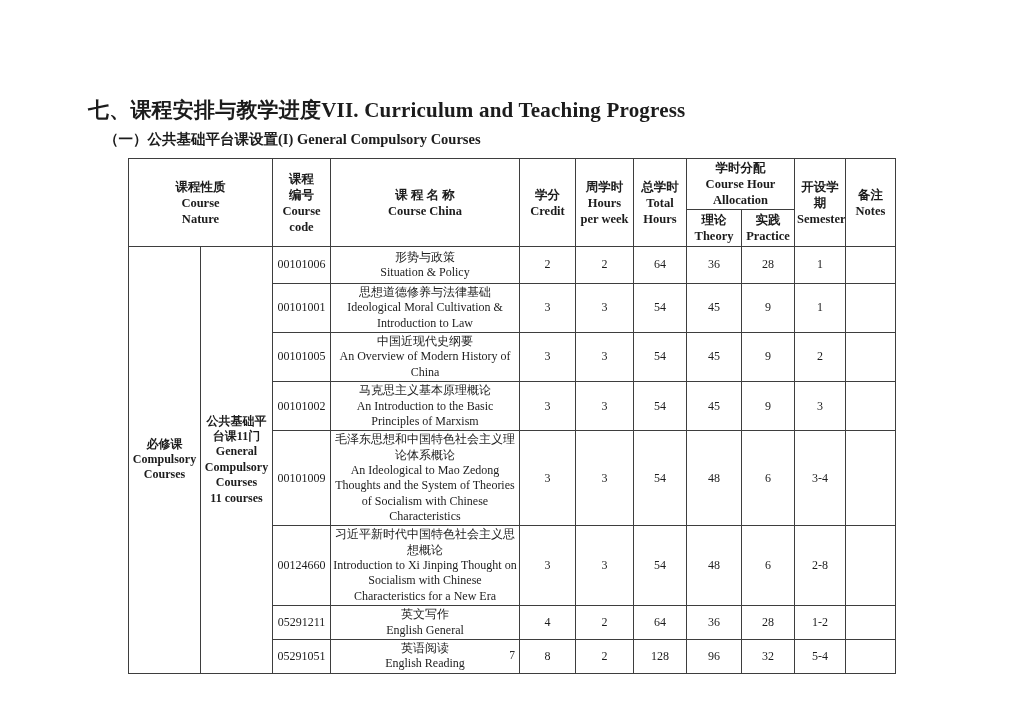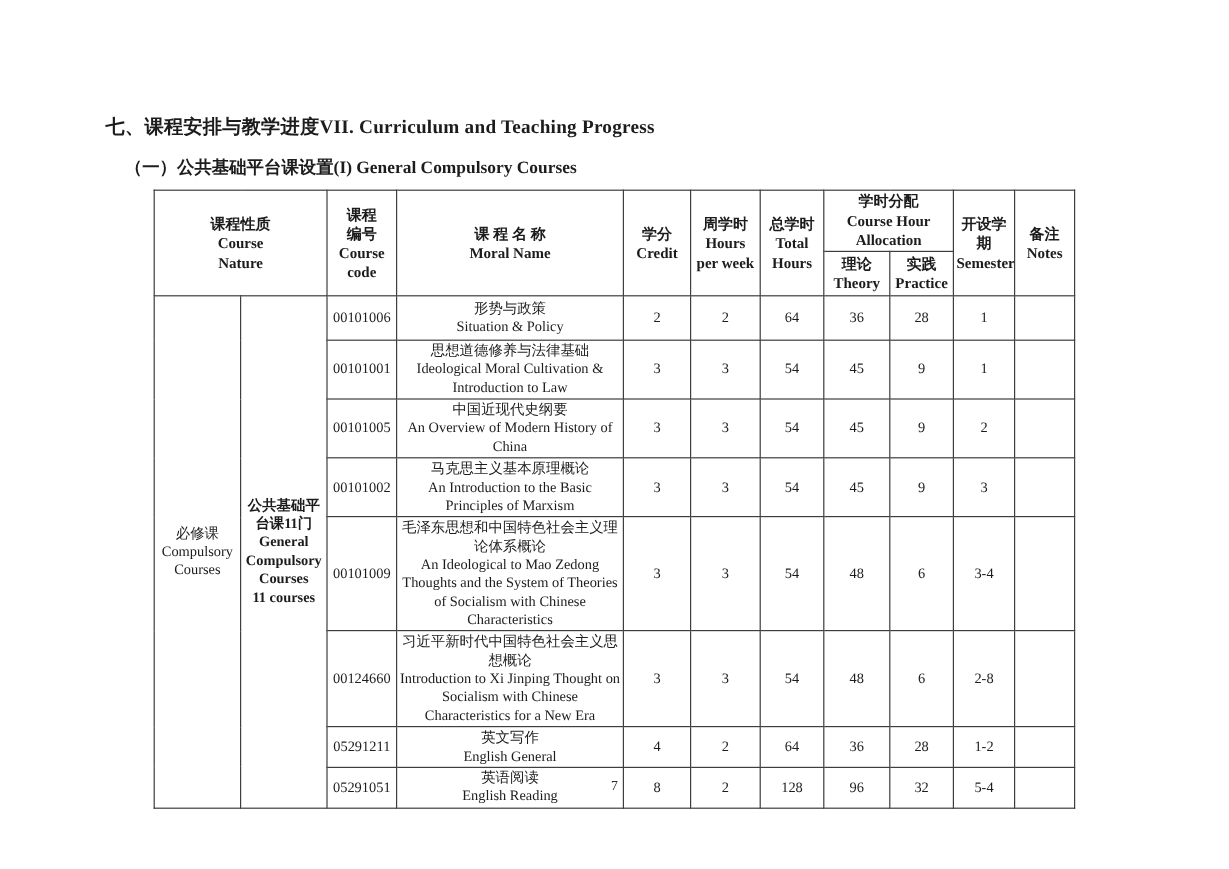--- a/index.html
+++ b/index.html
@@ -6,21 +6,21 @@
   body {
     width:1024px; height:724px;
     background:#ffffff;
     font-family:"Liberation Serif","DejaVu Serif",serif;
     color:#1c1c1c;
     position:relative;
     overflow:hidden;
   }
   .doc-title {
     position:absolute; left:88px; top:96px;
-    font-size:16px; font-weight:bold; letter-spacing:0.2px;
+    font-size:21px; font-weight:bold; letter-spacing:0.2px;
   }
   .doc-subtitle {
     position:absolute; left:104px; top:130px;
     font-size:14.5px; font-weight:bold;
   }
   table.courses {
     position:absolute; left:128px; top:158px;
     width:767px;
     border-collapse:collapse; table-layout:fixed;
   }
@@ -77,21 +77,21 @@
 Nature</div>
       </th>
       <th rowspan="2">
         <div class="pre">课程
 编号</div>
         <div class="pre">Course
 code</div>
       </th>
       <th rowspan="2">
         <div class="pre">课 程 名 称</div>
-        <div class="pre">Moral Name</div>
+        <div class="pre">Course China</div>
       </th>
       <th rowspan="2">
         <div class="pre">学分</div>
         <div class="pre">Credit</div>
       </th>
       <th rowspan="2">
         <div class="pre">周学时</div>
         <div class="pre">Hours
 per week</div>
       </th>
@@ -121,21 +121,21 @@
         <div class="pre">Theory</div>
       </th>
       <th>
         <div class="pre">实践</div>
         <div class="pre">Practice</div>
       </th>
     </tr>
   </thead>
   <tbody>
     <tr class="r1">
-      <td rowspan="8" style="font-weight:normal;">
+      <td rowspan="8" style="font-weight:bold;">
         <div class="pre">必修课</div>
         <div class="pre">Compulsory
 Courses</div>
       </td>
       <td rowspan="8" style="font-weight:bold;">
         <div>公共基础平台课11门</div>
         <div class="pre">General
 Compulsory
 Courses</div>
         <div>11 courses</div>

